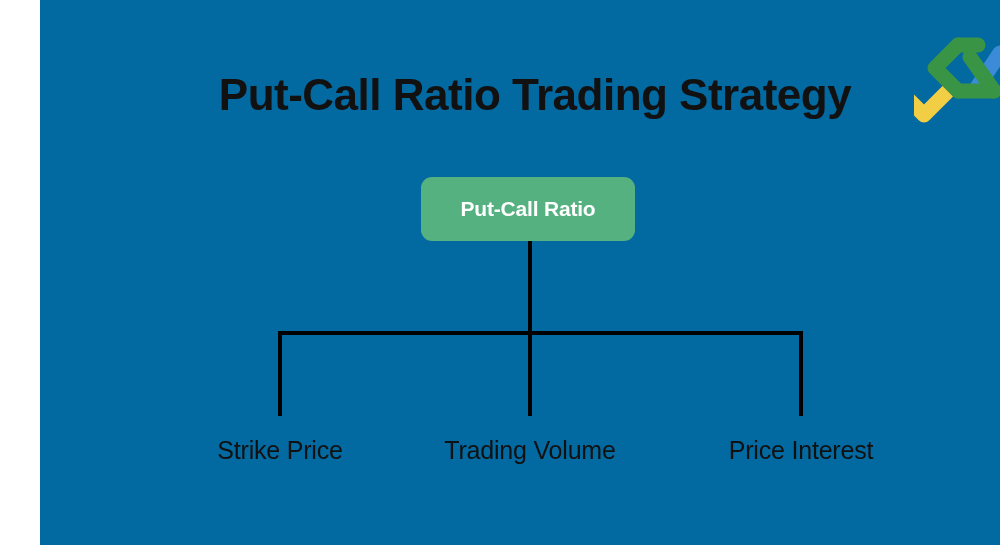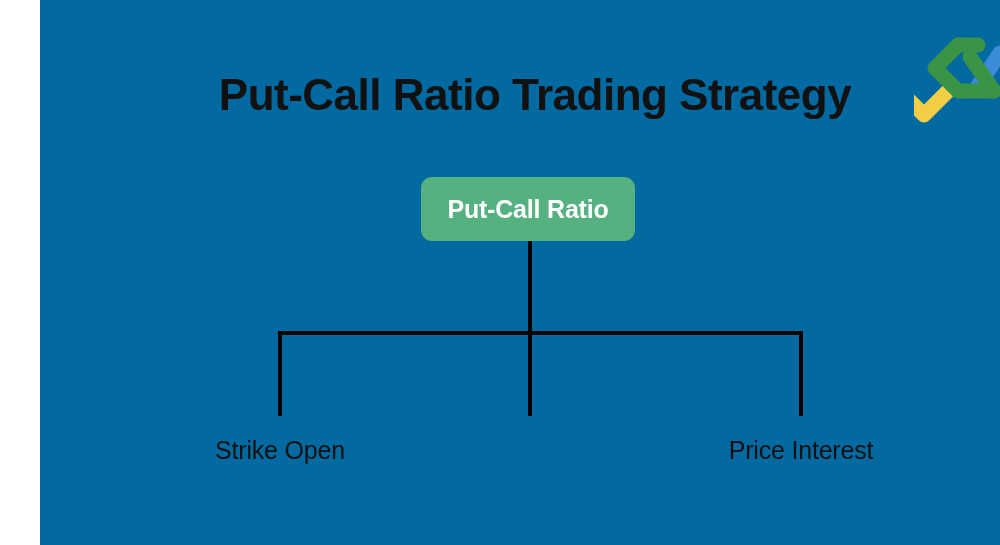--- a/index.html
+++ b/index.html
@@ -61,21 +61,21 @@
     height: 64px;
     border-radius: 11px;
     background: #56b181;
     display: flex;
     align-items: center;
     justify-content: center;
     box-sizing: border-box;
   }
   .node-box-label {
     color: #ffffff;
-    font-size: 25px;
+    font-size: 21px;
     font-weight: 800;
     letter-spacing: -0.2px;
     white-space: nowrap;
   }
 
   .connector {
     position: absolute;
     background: #000000;
   }
   .v-line { width: 4px; }
@@ -136,17 +136,18 @@
     <div class="node-box">
       <span class="node-box-label">Put-Call Ratio</span>
     </div>
 
     <div class="connector v-line" id="stem-main"></div>
     <div class="connector h-line" id="bus"></div>
     <div class="connector v-line" id="drop-left"></div>
     <div class="connector v-line" id="drop-center"></div>
     <div class="connector v-line" id="drop-right"></div>
 
-    <div class="leaf-label" id="leaf-0">Strike Open</div>
+    <div class="leaf-label" id="leaf-0">Strike Price</div>
+    <div class="leaf-label" id="leaf-1">Trading Volume</div>
     <div class="leaf-label" id="leaf-2">Price Interest</div>
 
   </div>
 </div>
 
 </body></html>

